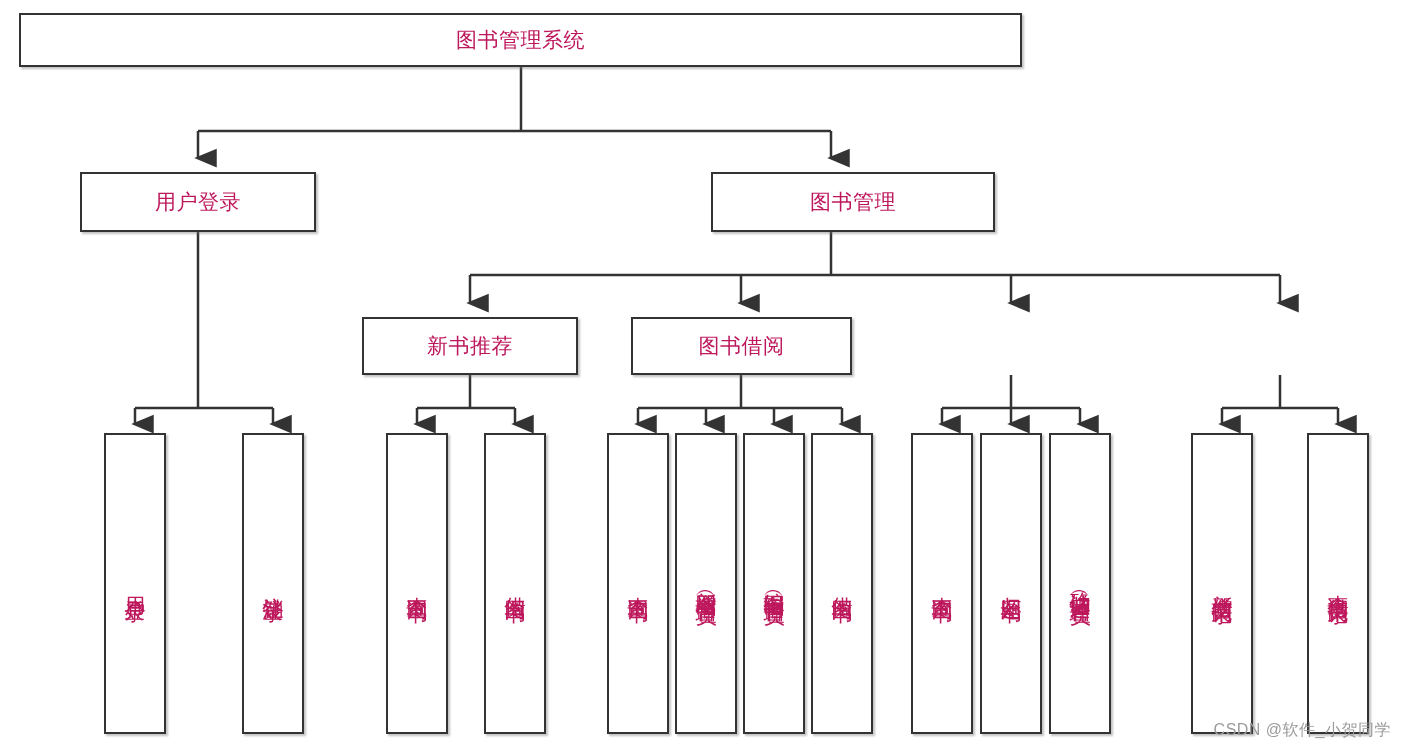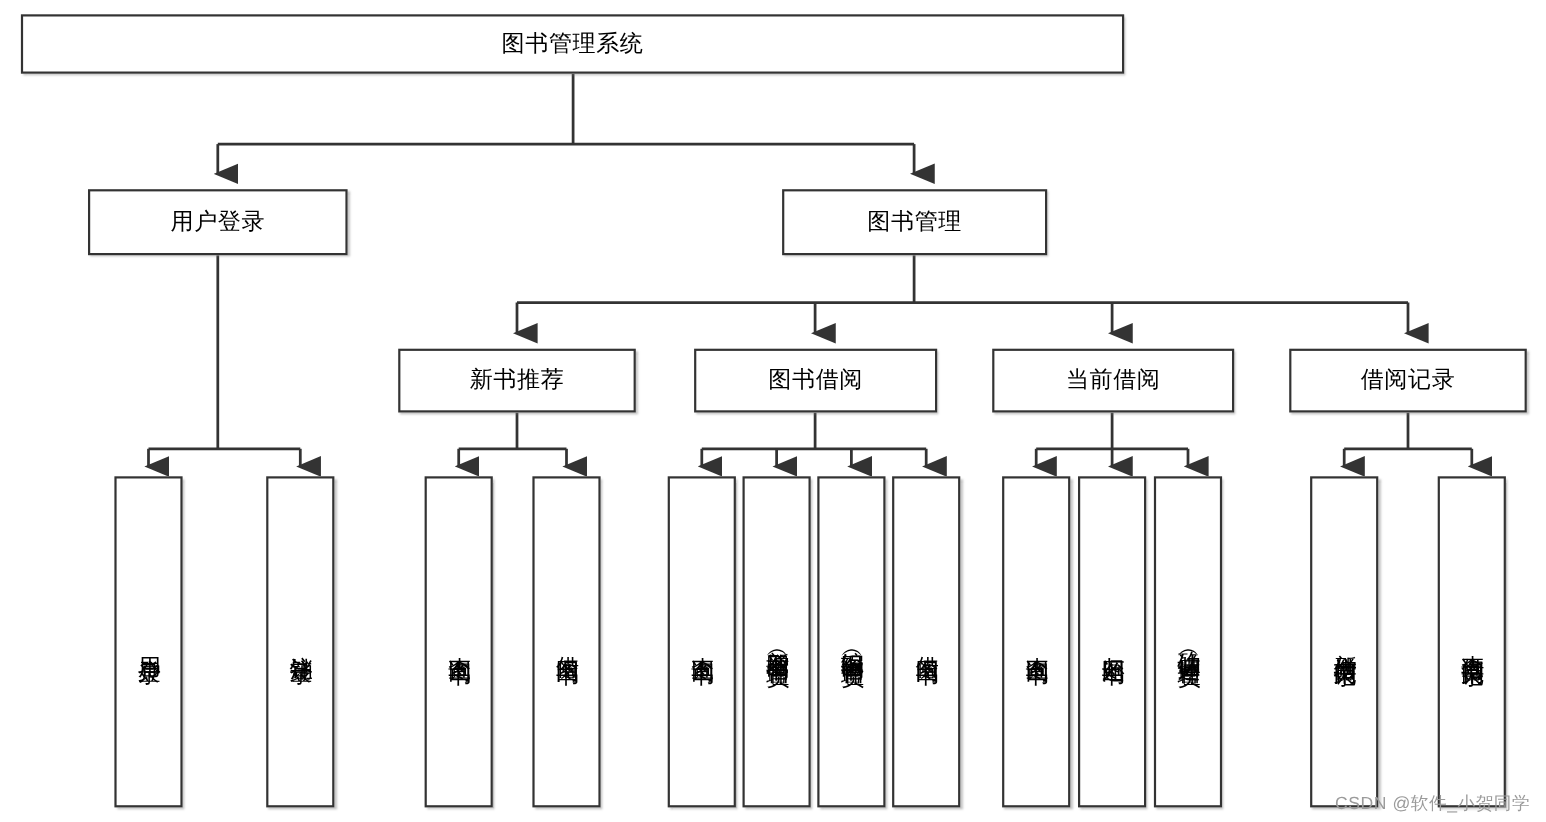--- a/index.html
+++ b/index.html
@@ -26,21 +26,21 @@
   }
   .node {
     position: absolute;
     box-sizing: border-box;
     background: #ffffff;
     border: 2.5px solid #333333;
     box-shadow: 2px 2px 2px rgba(120,120,120,0.45);
     display: flex;
     align-items: center;
     justify-content: center;
-    color: #000000;
+    color: #be185d;
   }
   .node.horiz {
     font-size: 21px;
     letter-spacing: 0.5px;
     line-height: 1.2;
   }
   .node.vert {
     writing-mode: vertical-rl;
     text-orientation: upright;
     font-size: 21px;
@@ -123,35 +123,29 @@
     </g>
   </svg>
 
   <div class="node horiz" style="left:19px; top:13px; width:1003px; height:54px;">
     <span>图书管理系统</span>
   </div>
 
   <div class="node horiz" style="left:80px; top:172px; width:236px; height:60px;">
     <span>用户登录</span>
   </div>
-  <div class="node horiz" style="left:711px; top:172px; width:241px; height:60px;">
+  <div class="node horiz" style="left:711px; top:172px; width:284px; height:60px;">
     <span>图书管理</span>
   </div>
 
   <div class="node horiz" style="left:631px; top:317px; width:221px; height:58px;">
     <span>图书借阅</span>
   </div>
   <div class="node horiz" style="left:362px; top:317px; width:216px; height:58px;">
     <span>新书推荐</span>
-  </div>
-  <div class="node horiz" style="left:902px; top:317px; width:220px; height:58px;">
-    <span>当前借阅</span>
-  </div>
-  <div class="node horiz" style="left:1172px; top:317px; width:216px; height:58px;">
-    <span>借阅记录</span>
   </div>
 
   <div class="node vert" style="left:104px; top:433px; width:62px; height:301px;">
     <span class="vtext">用户登录</span>
   </div>
   <div class="node vert" style="left:242px; top:433px; width:62px; height:301px;">
     <span class="vtext">注销登录</span>
   </div>
 
   <div class="node vert" style="left:386px; top:433px; width:62px; height:301px;">

